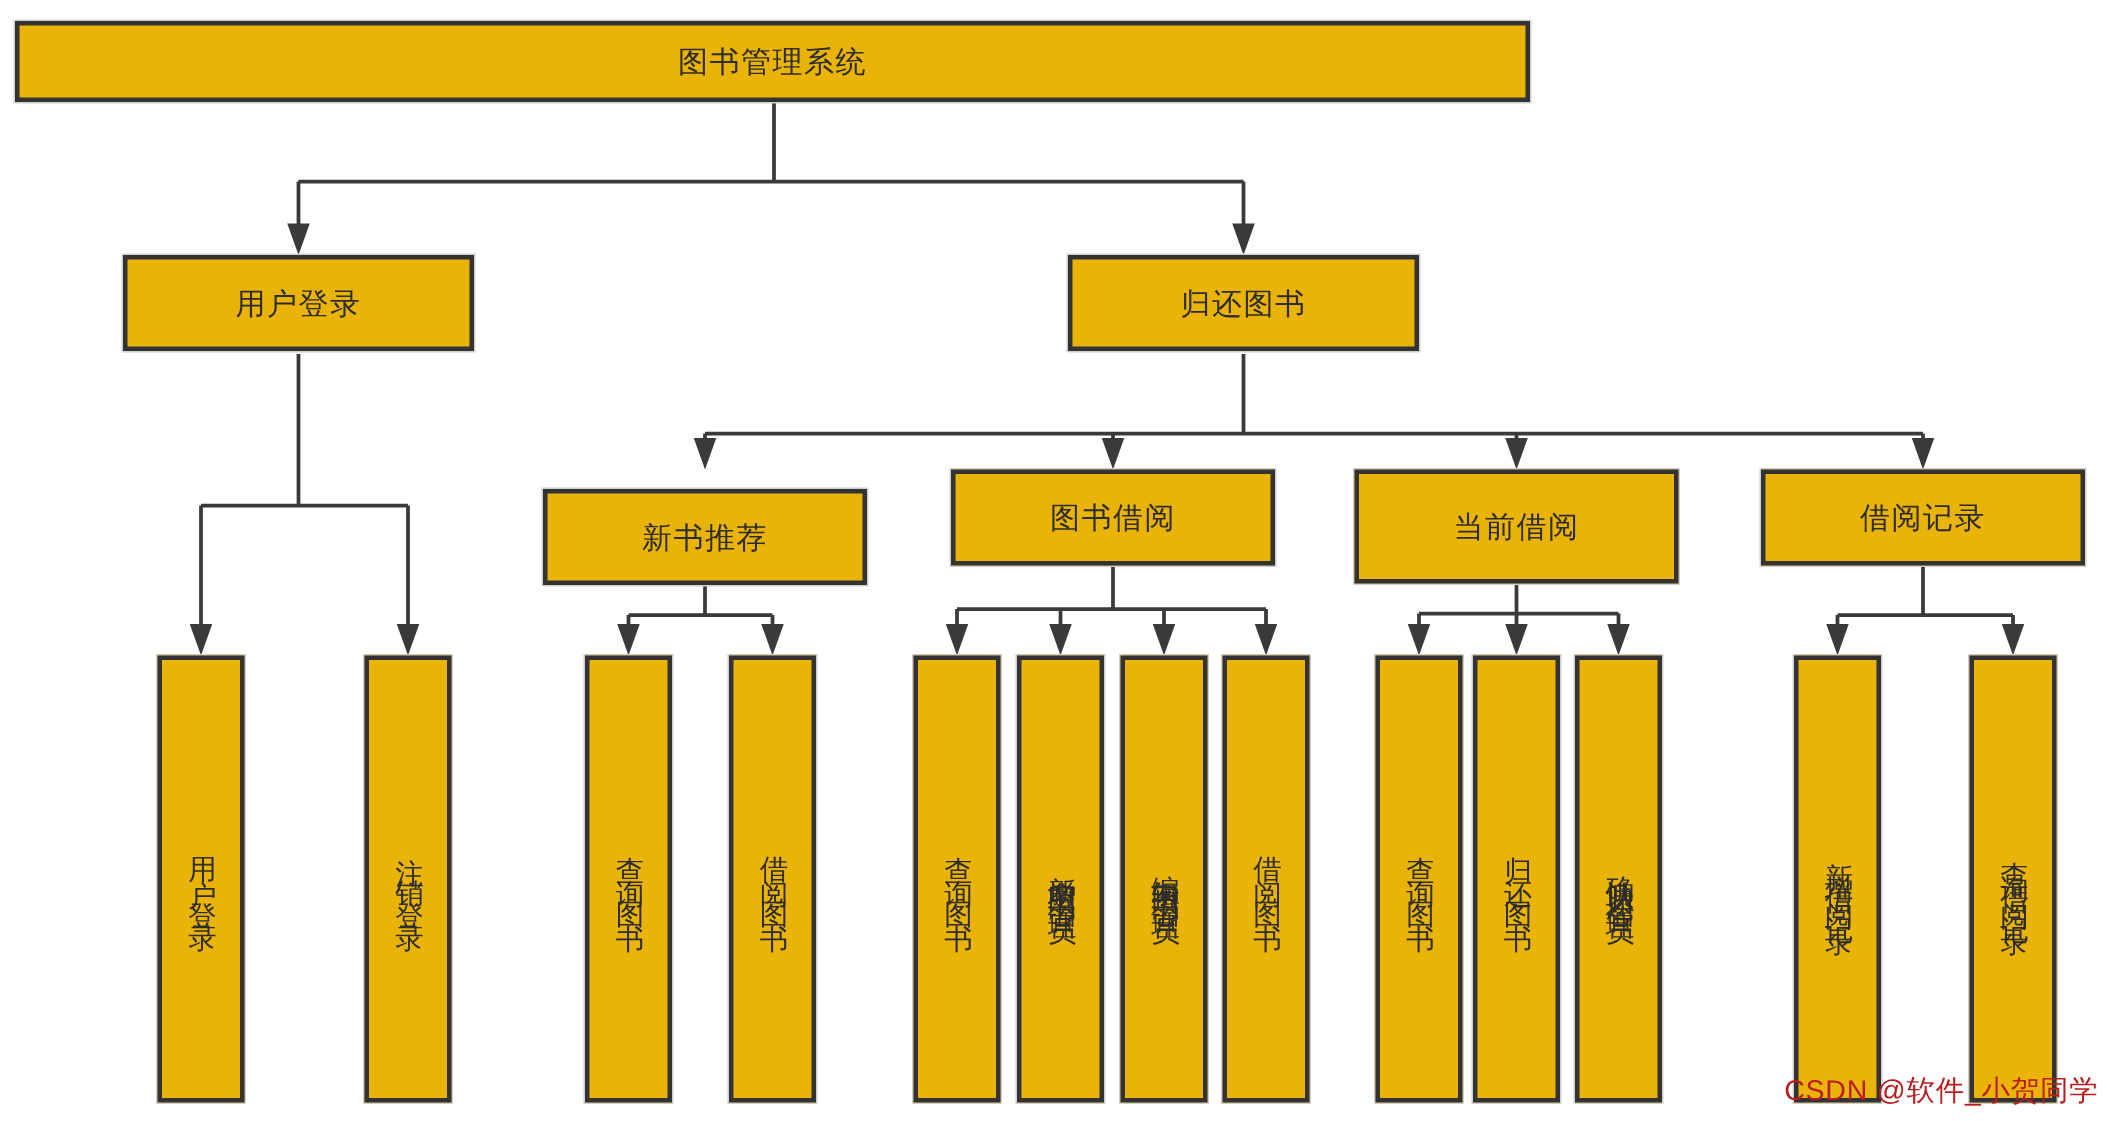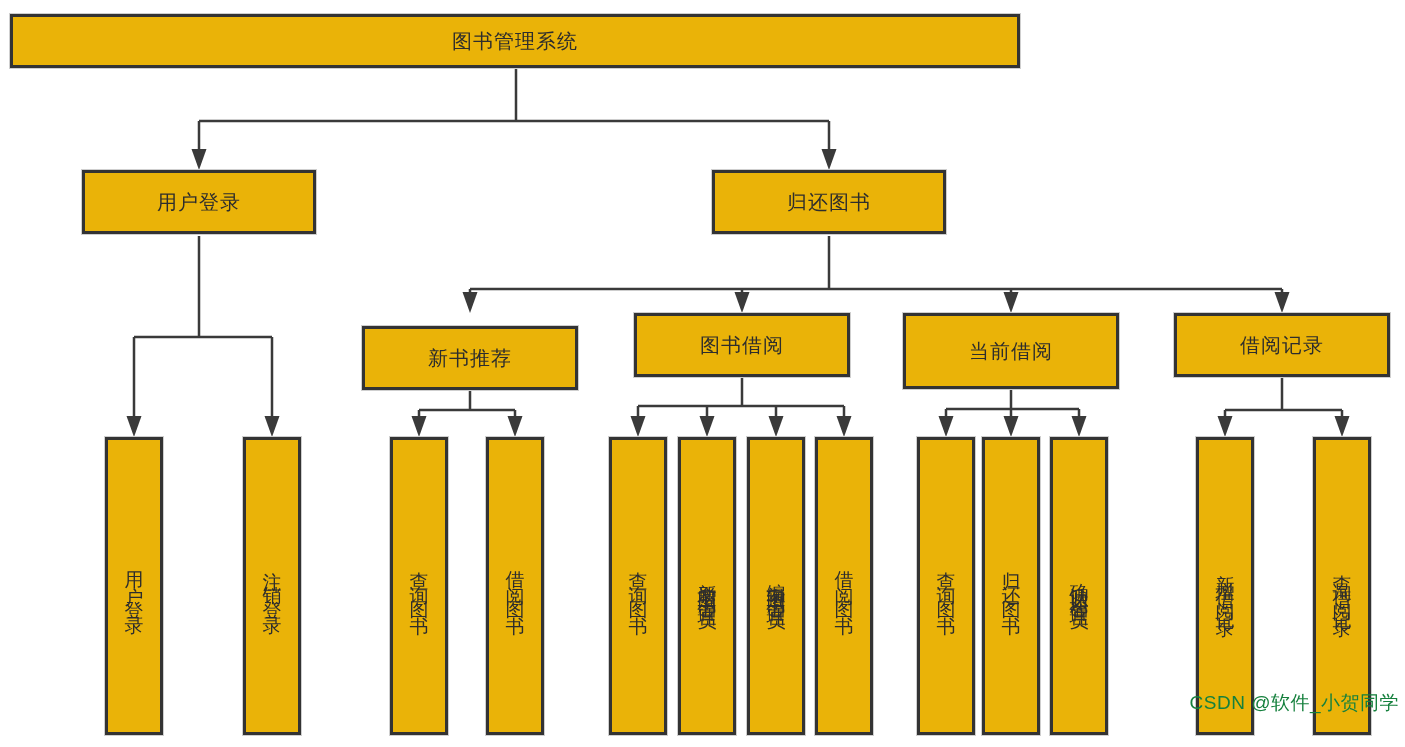--- a/index.html
+++ b/index.html
@@ -44,23 +44,23 @@
     writing-mode: vertical-rl;
     text-orientation: mixed;
     white-space: nowrap;
   }
   .sp-lg .vtext { letter-spacing: 15px; }
   .sp-md .vtext { letter-spacing: 9px; }
   .sp-sm .vtext { letter-spacing: 4px; }
   .watermark {
     position: absolute;
     right: 6px;
-    top: 690px;
+    top: 714px;
     font-size: 19px;
-    color: #15803d;
+    color: #b91c1c;
     z-index: 3;
     letter-spacing: 0.5px;
   }
 </style>
 </head>
 <body>
 
 <div class="canvas">
 
   <svg class="wires" width="1405" height="747" viewBox="0 0 1405 747">

